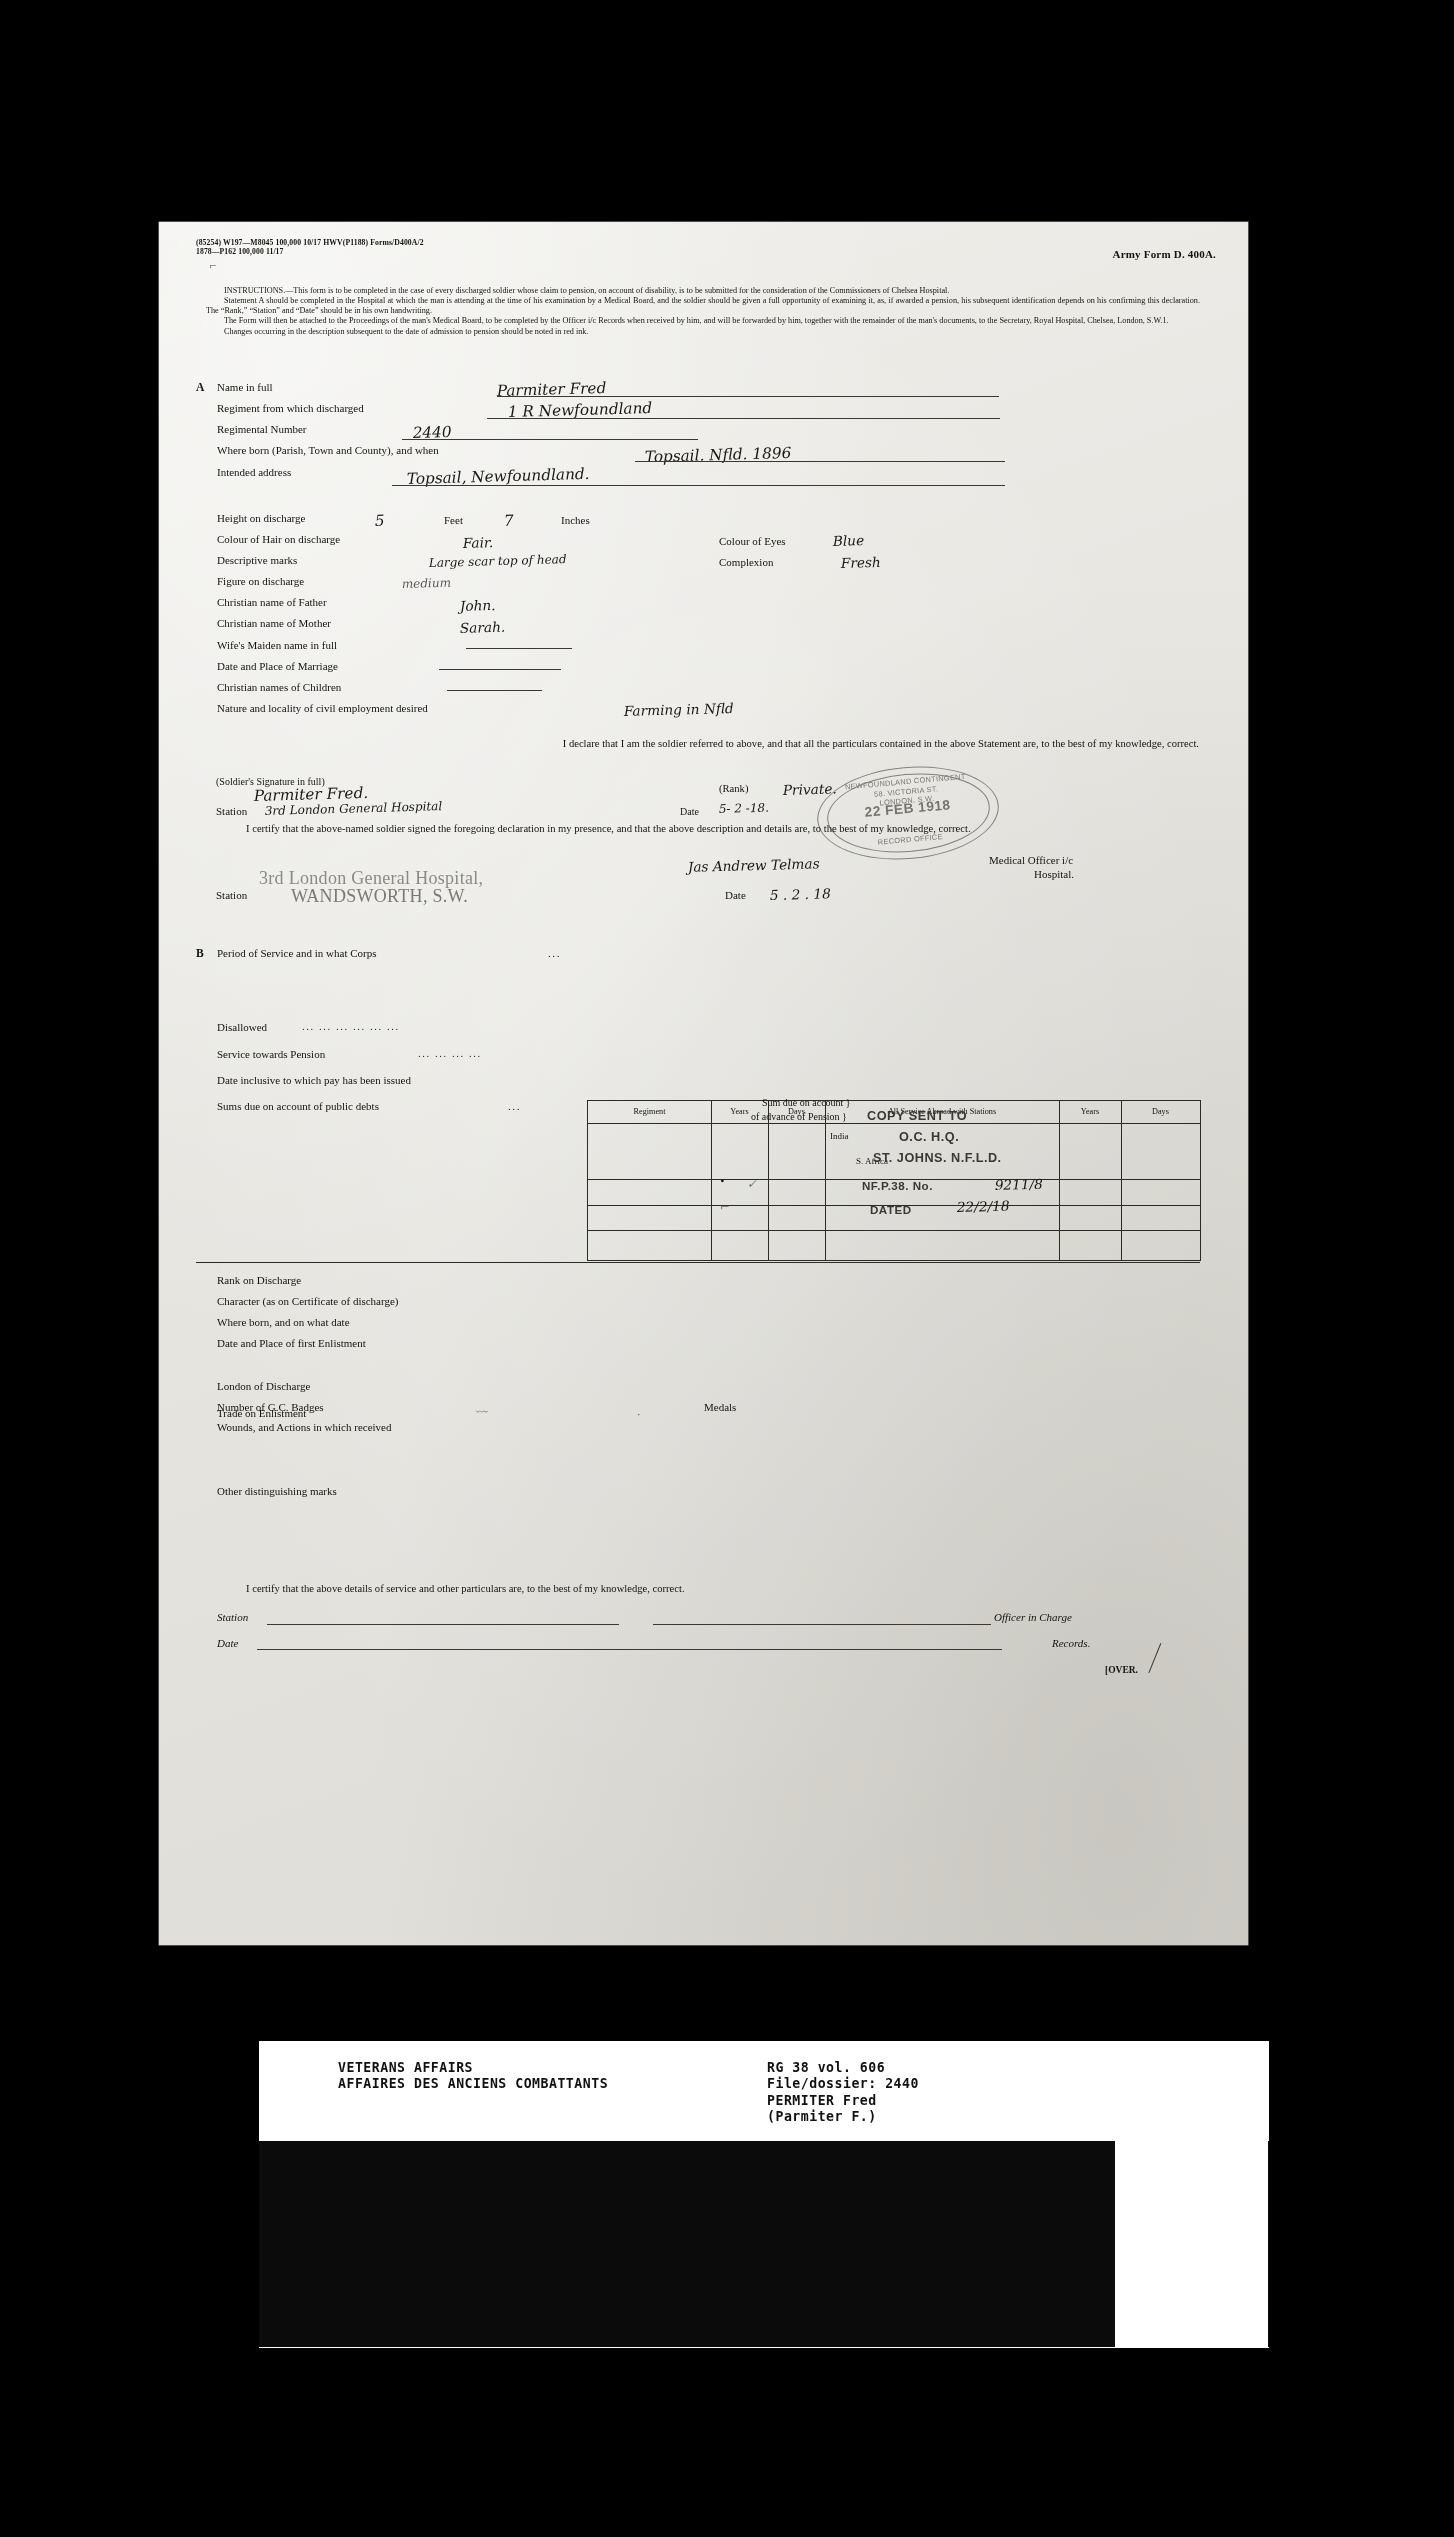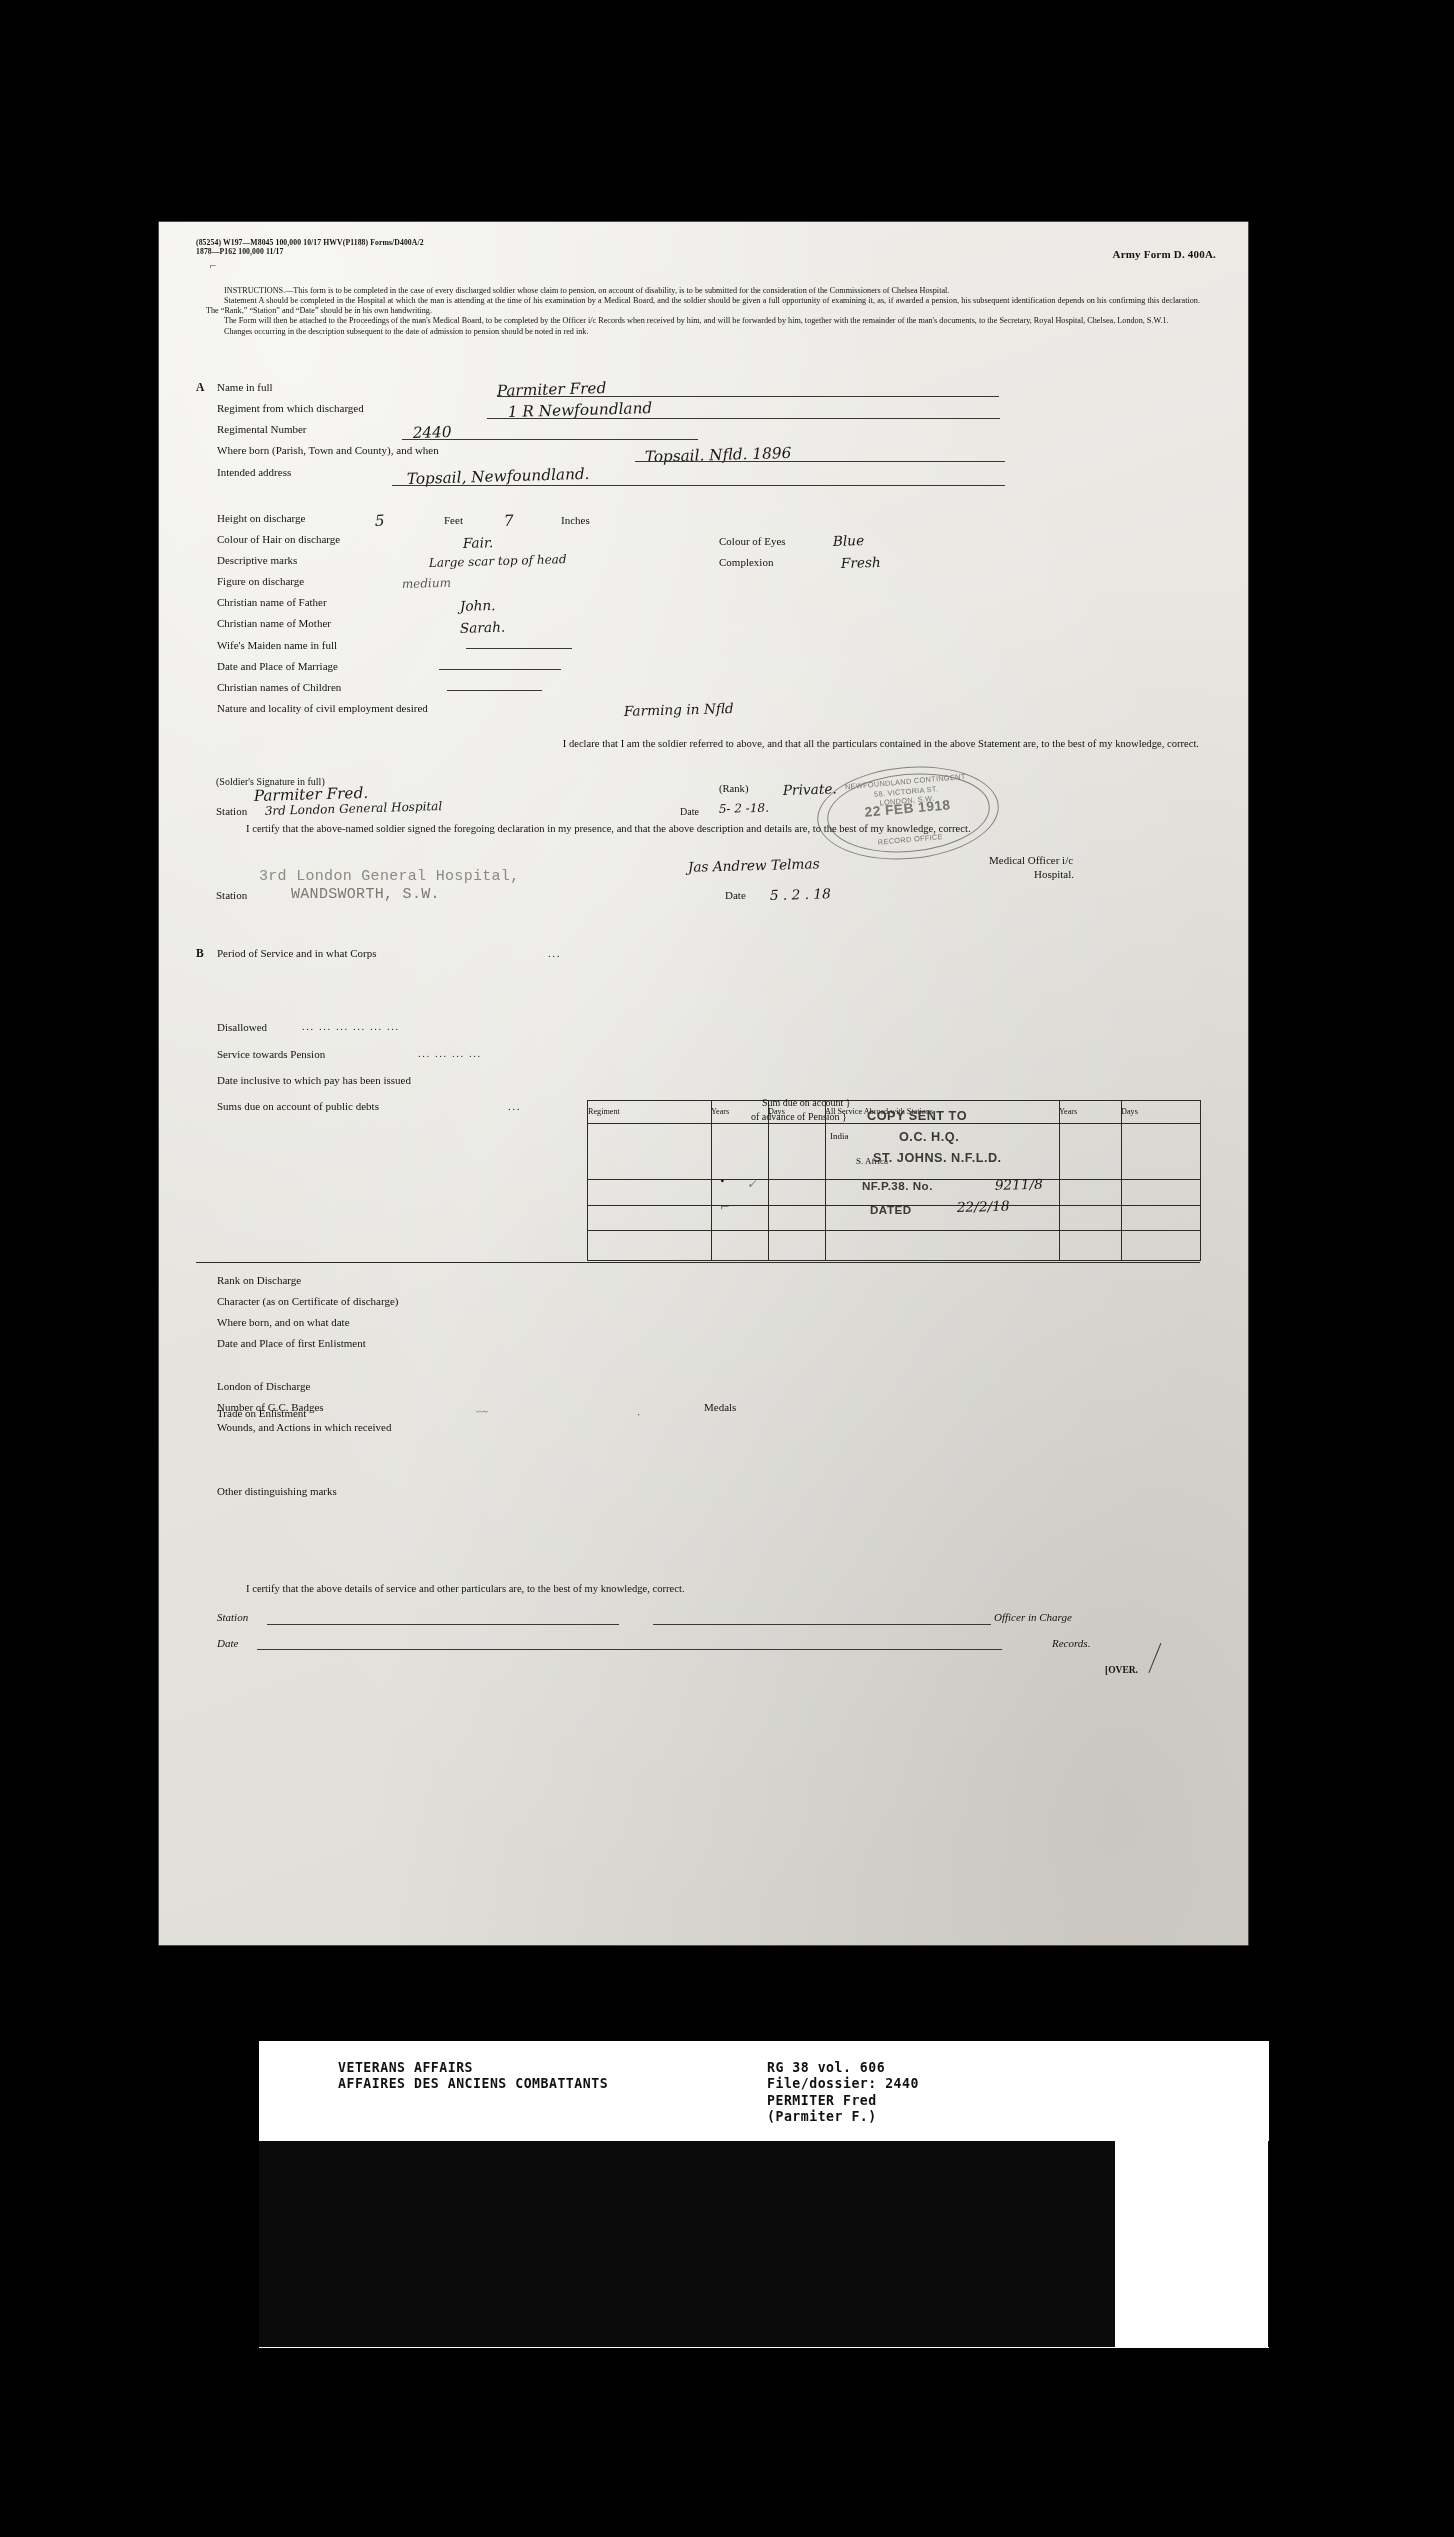--- a/index.html
+++ b/index.html
@@ -122,22 +122,22 @@
     font-size: 13.7px; font-weight: bold; letter-spacing: 0.5px;
   }
   #stamp .inner-ring {
     position: absolute; left: 8.5px; top: 6.3px; right: 8.5px; bottom: 6.3px;
     border: 0.8px solid #5d5a52; border-radius: 50%;
   }
 
   
   .faded {
     color: #8d8a82;
-    font-family: Liberation Mono, monospace;
-    font-size: 15px;
+    font-family: Liberation Serif, serif;
+    font-size: 18px;
     letter-spacing: 0.3px;
   }
 
   
   #tableB {
     position: absolute;
     left: 428px; top: 878px;
     width: 612px; height: 159px;
     border: 0.8px solid #2c2a24;
   }
@@ -145,21 +145,21 @@
     position: absolute; top: 0; bottom: 0;
     border-left: 0.7px solid #2c2a24;
   }
   #tableB .h {
     position: absolute; left: 0; right: 0;
     border-top: 0.7px solid #2c2a24;
   }
   #tableB .th {
     position: absolute;
     font-size: 8.2px;
-    text-align: left;
+    text-align: center;
     font-family: "Liberation Serif", serif;
   }
   .dots { letter-spacing: 1.6px; }
 
   
   .ocstamp {
     position: absolute;
     font-family: "Liberation Sans", sans-serif;
     font-weight: bold;
     font-size: 12.7px;

